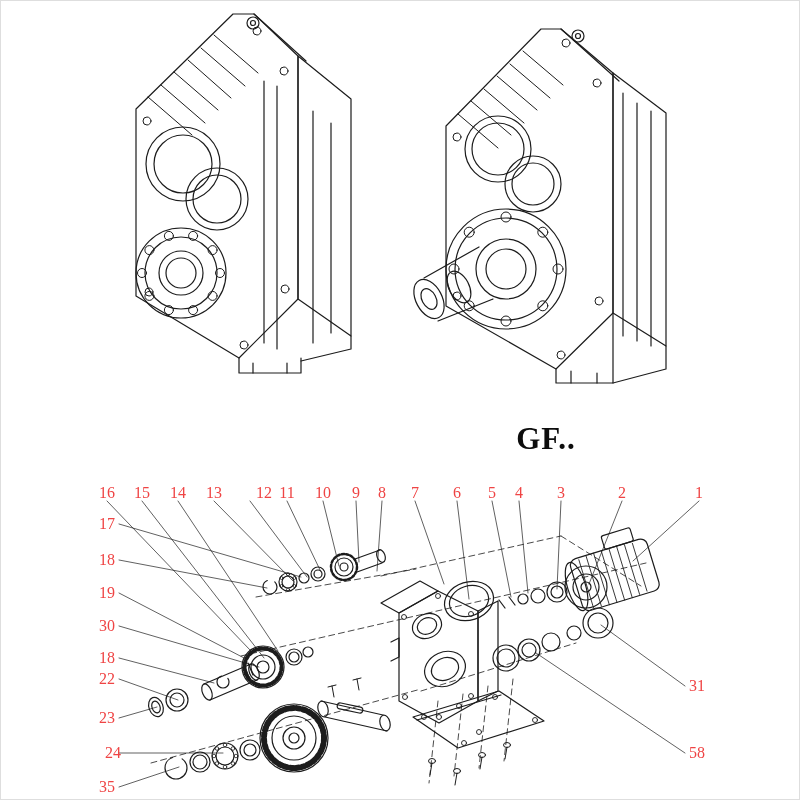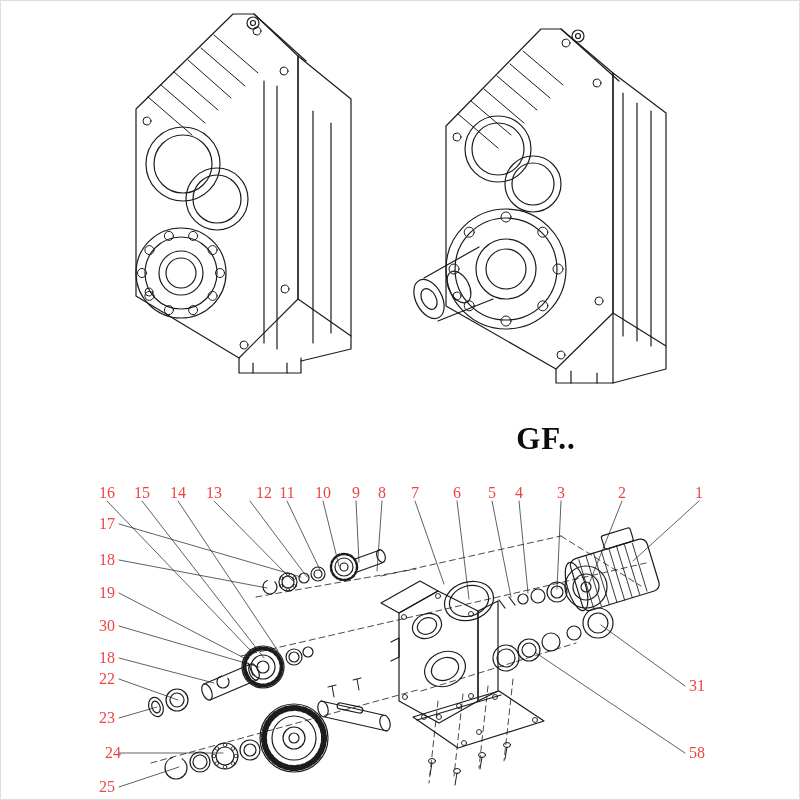--- a/index.html
+++ b/index.html
@@ -387,18 +387,18 @@
   <span class="pn" style="left:698px;top:492px">1</span>
 
   <span class="pn" style="left:106px;top:523px">17</span>
   <span class="pn" style="left:106px;top:559px">18</span>
   <span class="pn" style="left:106px;top:592px">19</span>
   <span class="pn" style="left:106px;top:625px">30</span>
   <span class="pn" style="left:106px;top:657px">18</span>
   <span class="pn" style="left:106px;top:678px">22</span>
   <span class="pn" style="left:106px;top:717px">23</span>
   <span class="pn" style="left:112px;top:752px">24</span>
-  <span class="pn" style="left:106px;top:786px">25</span>
+  <span class="pn" style="left:106px;top:786px">35</span>
 
   <span class="pn" style="left:696px;top:685px">31</span>
   <span class="pn" style="left:696px;top:752px">58</span>
 
 </div>
 
 </body></html>

